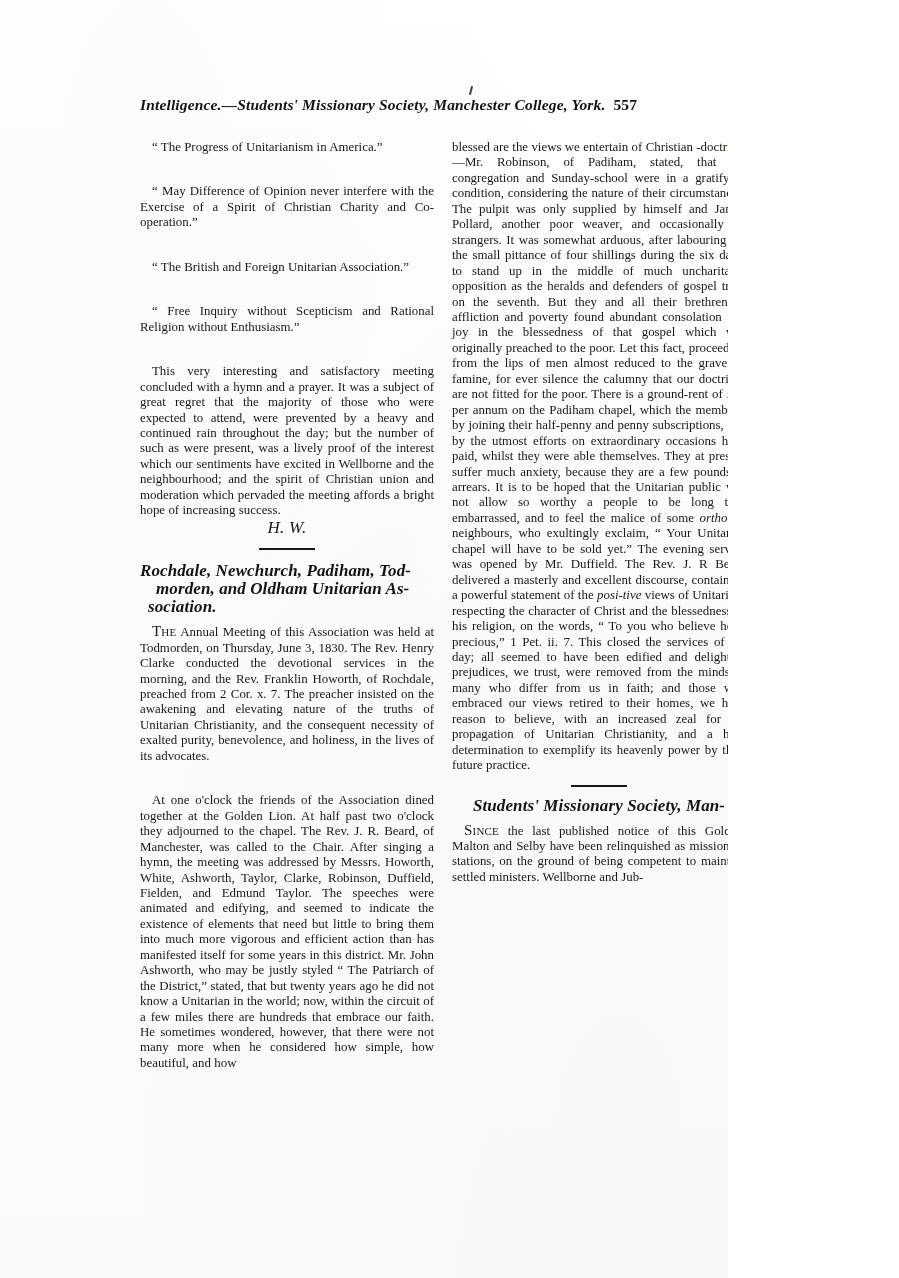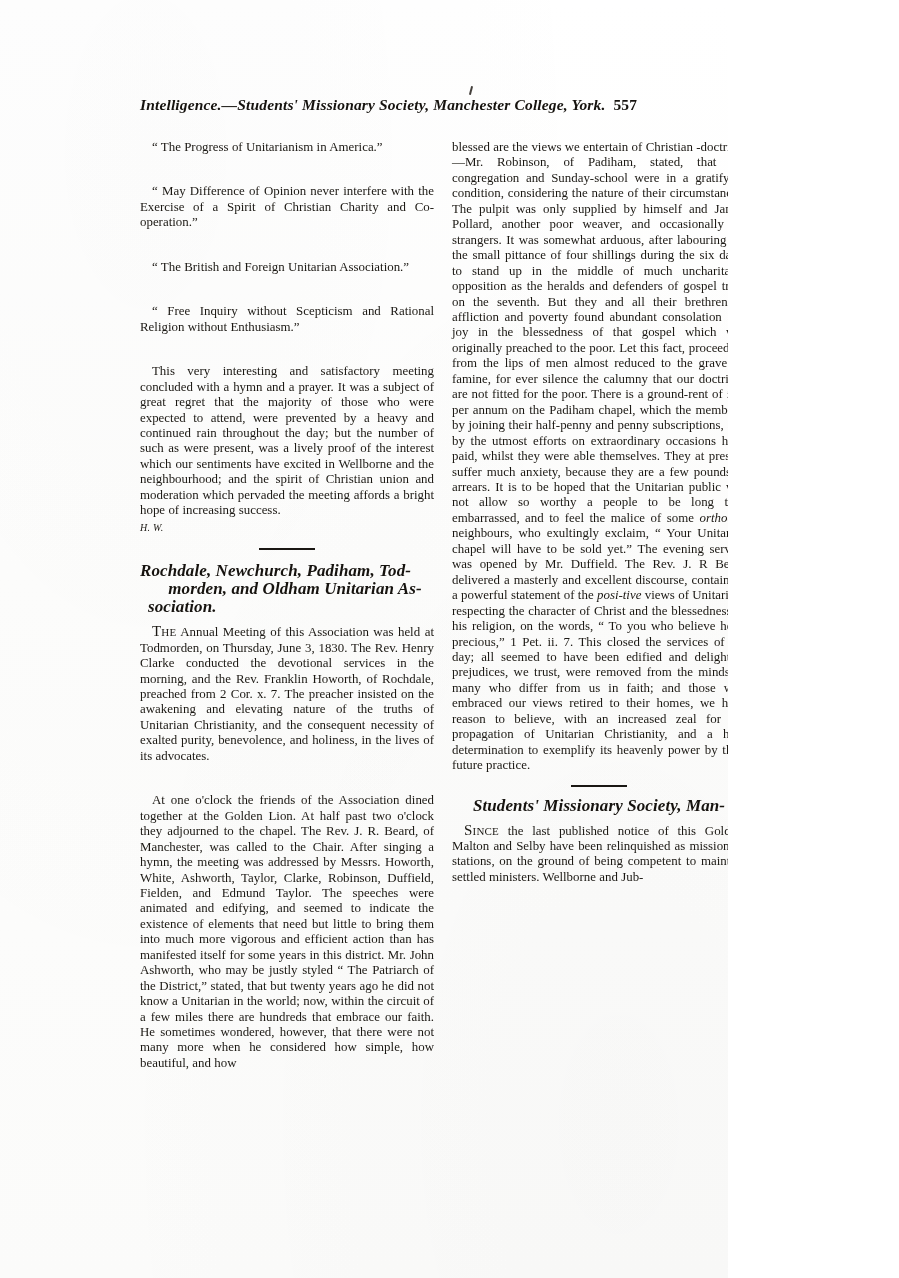--- a/index.html
+++ b/index.html
@@ -85,23 +85,23 @@
   }
   p.body + p.body {
     text-indent: 12px;
     margin-top: 29px;
   }
   p.body.noindent { text-indent: 0; }
   p.body.indent  { text-indent: 12px; }
 
   .sig {
     margin: 1px 0 0 0;
-    font-size: 10px;
+    font-size: 17px;
     line-height: 15.45px;
-    text-align: left;
+    text-align: center;
     font-style: italic;
     color: #1b1813;
     letter-spacing: .3px;
   }
 
   .rule {
     width: 56px;
     height: 0;
     border-top: 2.5px solid #1a1713;
     margin: 13px auto 12px auto;
@@ -114,21 +114,21 @@
     font-weight: bold;
     font-size: 17px;
     line-height: 18px;
     color: #16130f;
     text-align: left;
     letter-spacing: .1px;
   }
   h2.section-head.centered {
     text-align: center;
   }
-  h2.section-head .l2 { display: block; padding-left: 16px; text-align: center; }
+  h2.section-head .l2 { display: block; padding-left: 16px; }
   h2.section-head .l3 { display: block; padding-left: 8px; }
 
   .smallcaps {
     font-variant: small-caps;
     font-size: 15px;
     letter-spacing: .2px;
   }
   em { font-style: italic; }
 </style>
 </head>

